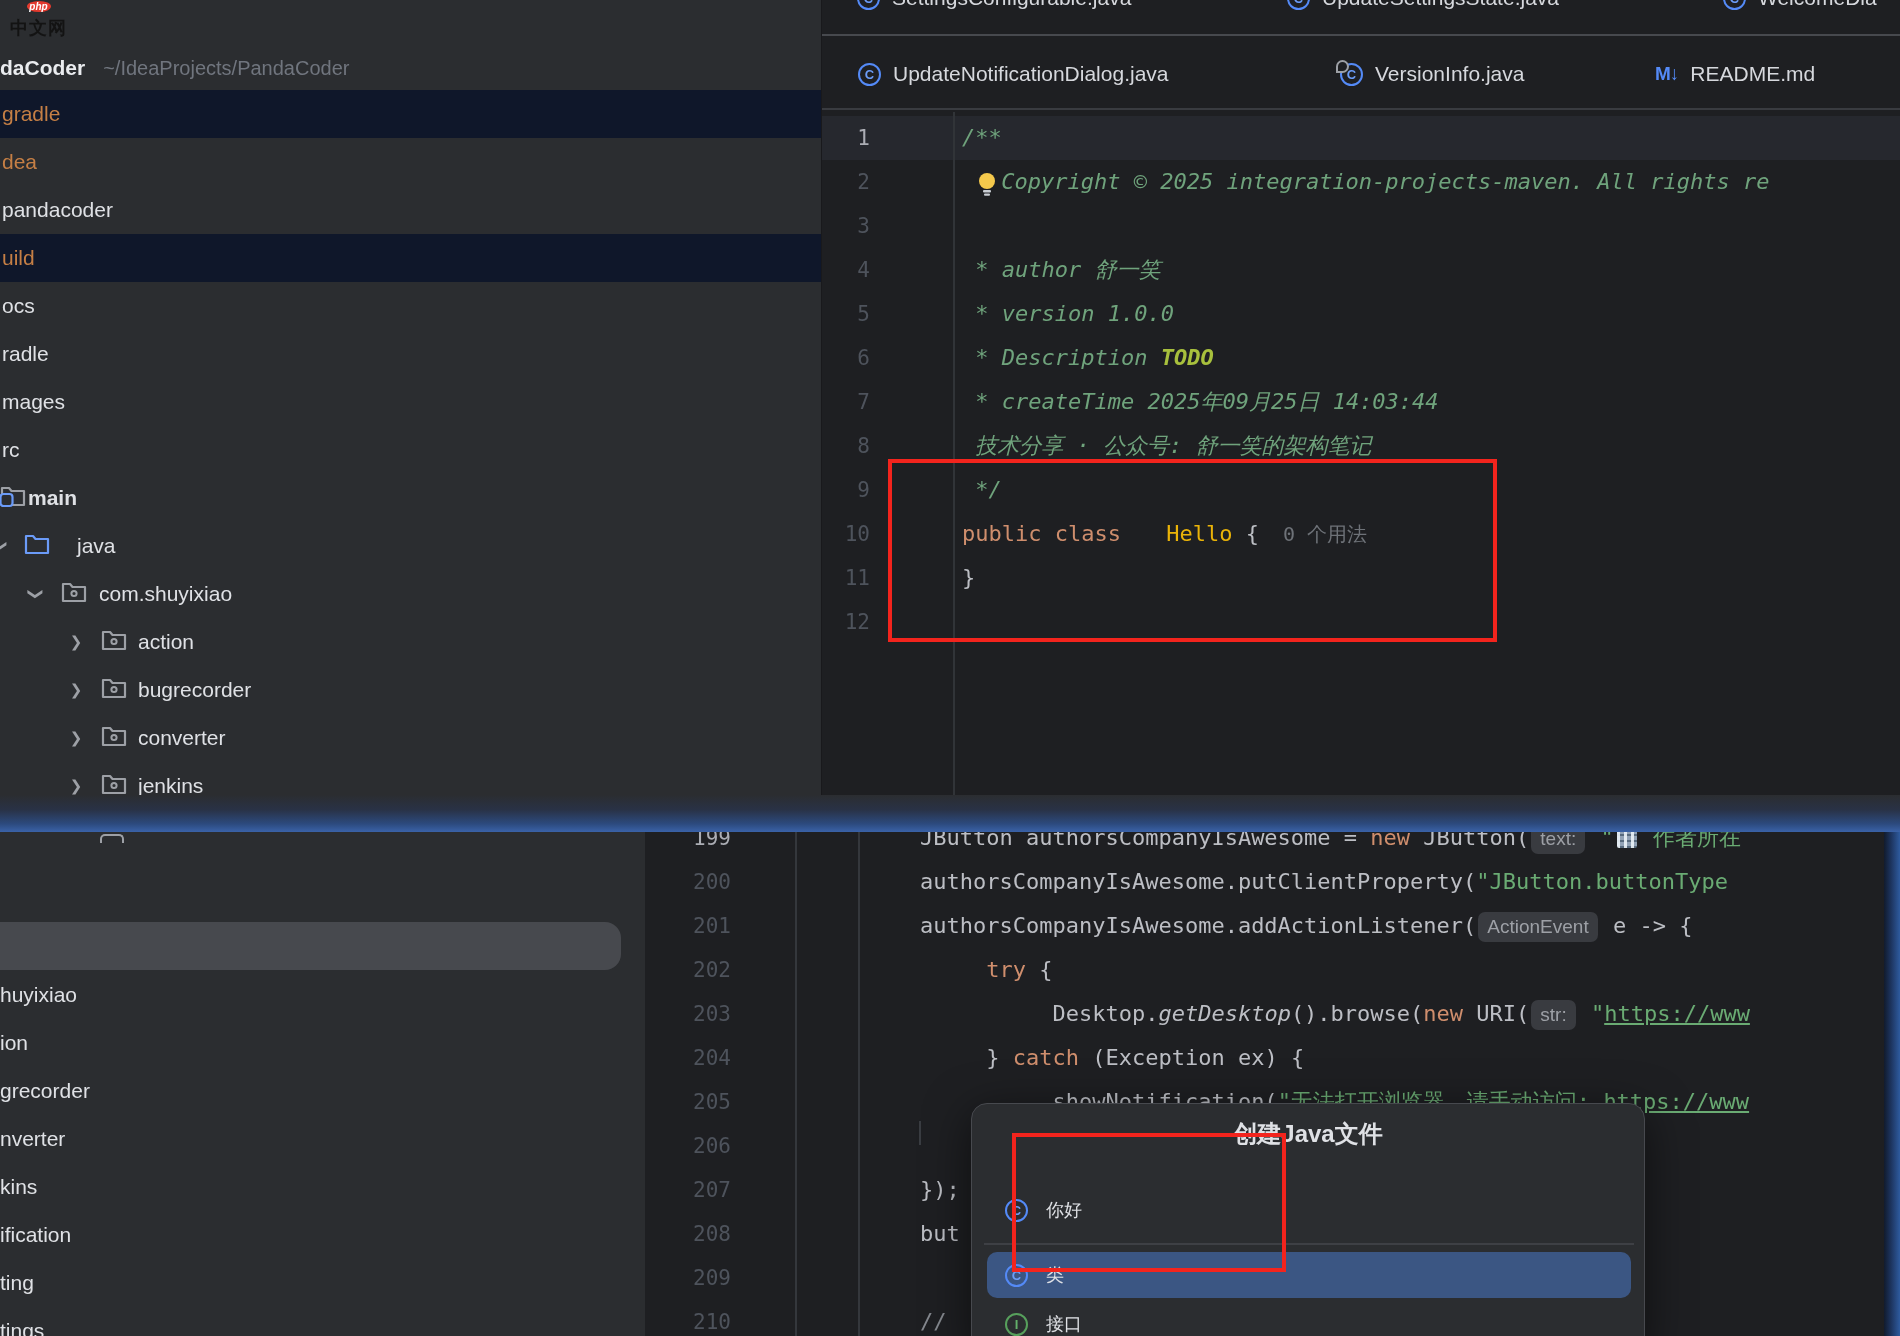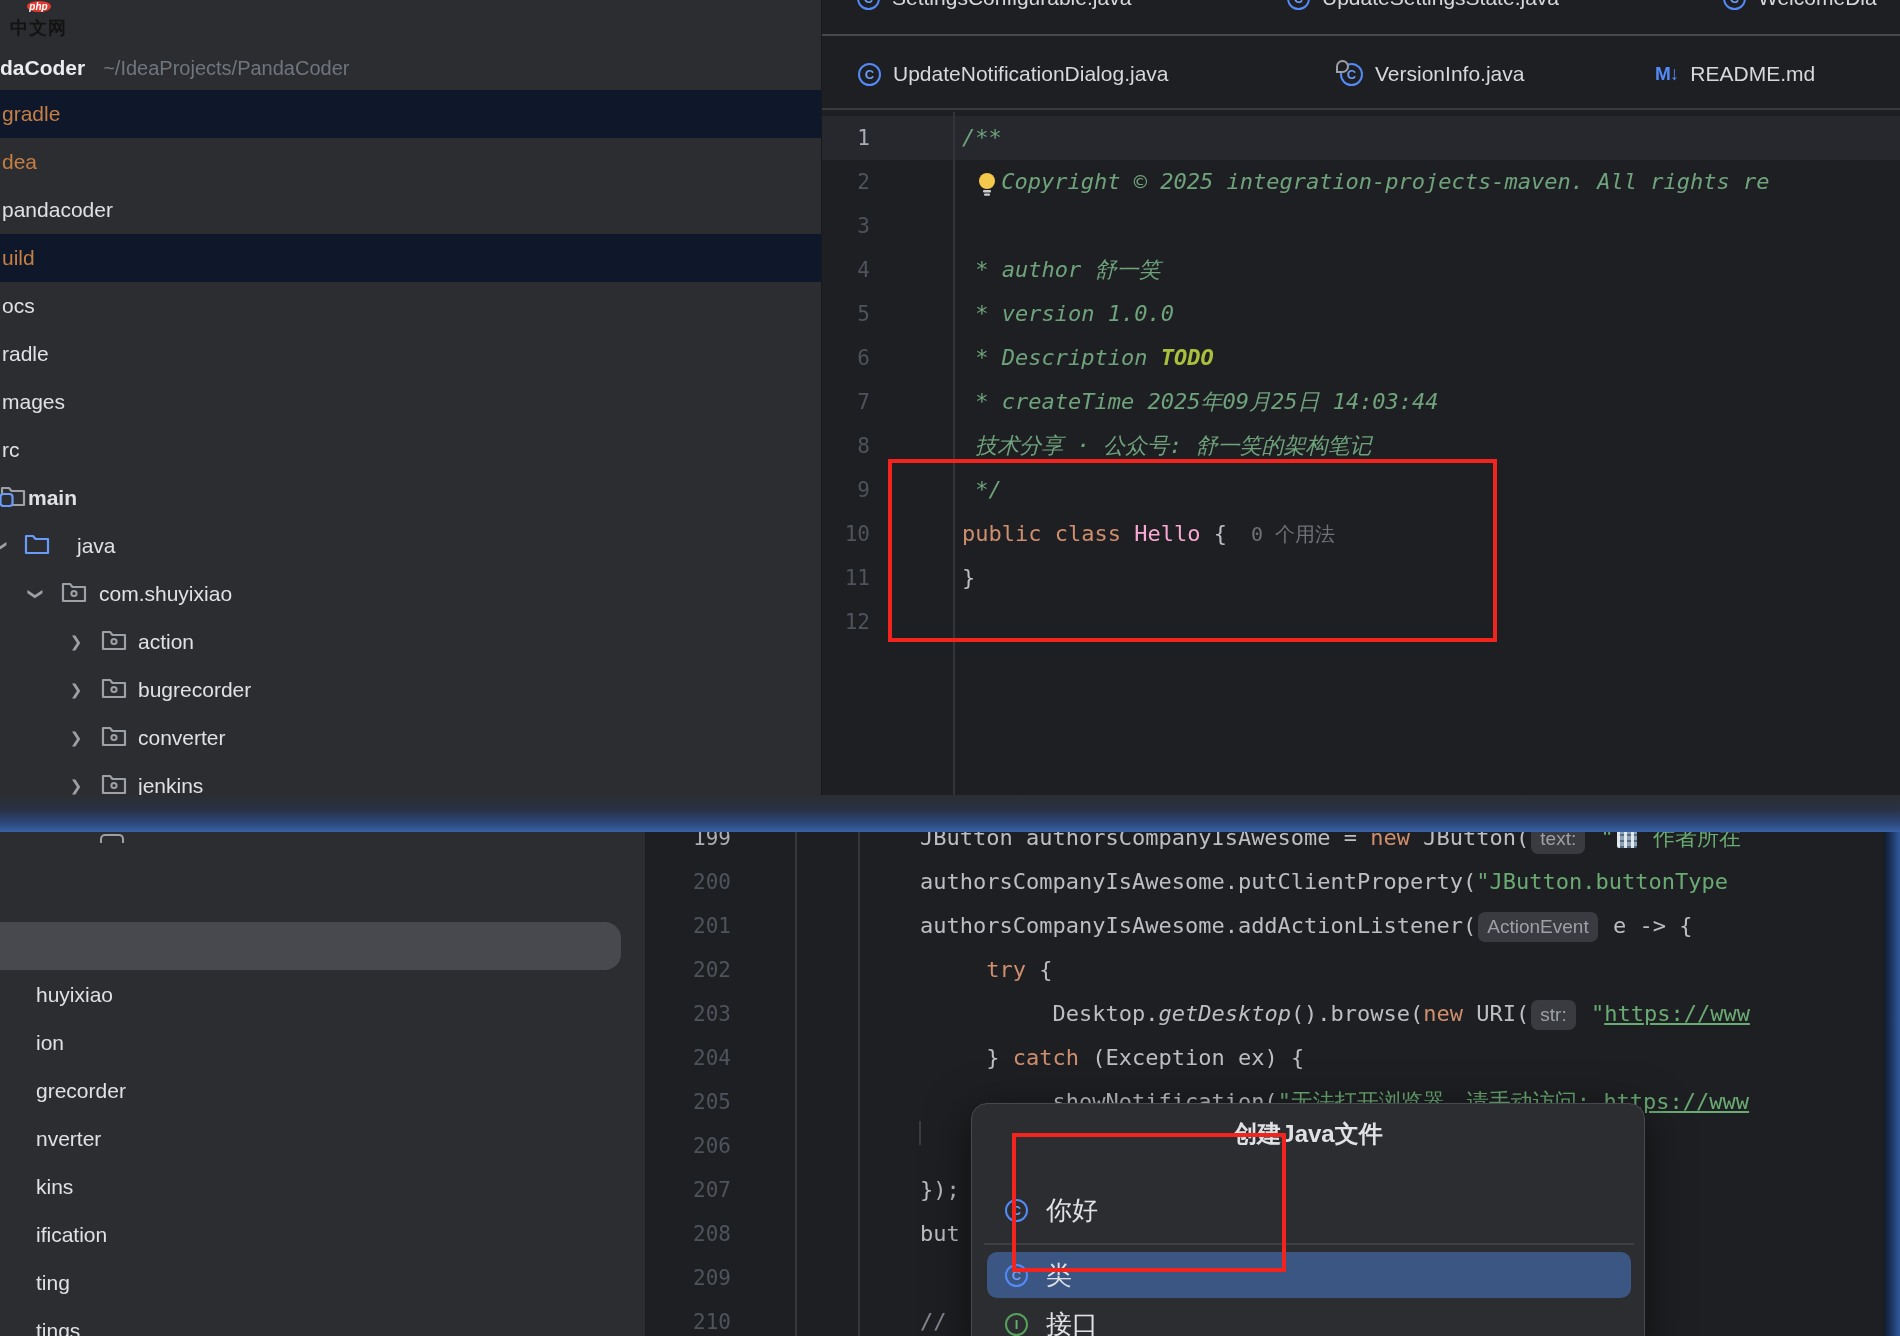--- a/index.html
+++ b/index.html
@@ -46,21 +46,21 @@
   .code-line{position:absolute;left:0;width:100%;height:44px;font-family:"DejaVu Sans Mono",monospace;
              font-size:22px;line-height:44px;white-space:pre;}
   .lnum{position:absolute;top:0;text-align:right;color:#4E535C;font-size:21px;line-height:44px;
         font-family:"DejaVu Sans Mono",monospace;}
   .lnum.cur{color:#ABADB4;}
   .codetxt{position:absolute;top:0;white-space:pre;}
   .sg-plain{color:#BCBEC4;} .sg-kw{color:#CF8E6D;} .sg-str{color:#6AAB73;}
   .sg-strlink{color:#6AAB73;text-decoration:underline;}
   .sg-cmt{color:#6FA37C;font-style:italic;} .sg-cmt2{color:#85898F;}
   .sg-todo{color:#A8C03D;font-style:italic;font-weight:bold;}
-  .sg-dim{color:#f9a8d4;} .sg-hint{color:#6E7278;font-size:20px;}
+  .sg-dim{color:#eab308;margin-left:32px;} .sg-hint{color:#6E7278;font-size:20px;}
   .sg-ital{color:#BCBEC4;font-style:italic;}
   .sg-chip{display:inline-block;background:#393B40;color:#9DA0A6;border-radius:7px;padding:0 9px;
            font-family:"Liberation Sans",sans-serif;font-size:19px;line-height:30px;vertical-align:middle;margin:0 2px;}
   .bulb{display:inline-block;width:24px;height:26px;vertical-align:middle;margin:0 2px 4px 0;}
   .bldg{display:inline-block;width:20px;height:22px;vertical-align:middle;margin:0 3px 4px 3px;border-radius:2px;
         background-color:#92A2B6;
         background-image:repeating-linear-gradient(90deg,rgba(235,242,248,.9) 0 3px,transparent 3px 7px),
                          repeating-linear-gradient(0deg,rgba(40,60,80,.55) 0 2px,transparent 2px 6px);}
   #curline{position:absolute;left:0;top:116px;width:100%;height:44px;background:#26282E;}
   #gutter-sep-top{position:absolute;left:131px;top:112px;width:1.5px;height:683px;background:#313438;}
@@ -70,40 +70,40 @@
 
   
   #band{position:absolute;left:0;top:795px;width:1900px;height:37px;
         background:linear-gradient(180deg,#2B2D30 0%,#293246 40%,#2C4A7E 78%,#3A62A8 100%);z-index:5;}
 
   
   #bottom-panel{position:absolute;left:0;top:832px;width:645px;height:504px;background:#2B2D30;overflow:hidden;}
   #bp-highlight{position:absolute;left:-22px;top:90px;width:643px;height:48px;background:#47494E;border-radius:16px;}
   #bp-folder-sliver{position:absolute;left:100px;top:2px;width:24px;height:9px;border:2px solid #9DA0A6;
         border-bottom:none;border-radius:5px 5px 0 0;}
-  #bottom-panel .tree-label{left:0;margin-left:36px;}
+  #bottom-panel .tree-label{left:0;}
 
   
   #bottom-editor{position:absolute;left:645px;top:832px;width:1255px;height:504px;background:#1E1F22;overflow:hidden;}
   .vsep{position:absolute;top:0;width:1.5px;height:100%;background:#34373C;}
   #indent-guide{position:absolute;left:274px;top:289px;width:1.5px;height:24px;background:#3A3D42;}
   #bottom-code .lnum{left:0;width:86px;}
   #bottom-code .codetxt{left:275px;}
 
   
   #right-border{position:absolute;left:1884px;top:832px;width:16px;height:504px;z-index:6;
         background:linear-gradient(90deg,#111B2E 0%,#1D3560 45%,#2E5B9F 100%);}
 
   
   #popup{position:absolute;left:971px;top:1103px;width:674px;height:250px;background:#2B2D30;
          border:1px solid #47494E;border-radius:16px;box-shadow:0 10px 46px rgba(0,0,0,.55);z-index:10;overflow:hidden;}
   #popup-title{position:absolute;left:0;top:14px;width:100%;text-align:center;font-size:24px;font-weight:bold;color:#DFE1E5;}
   .popup-item{position:absolute;left:15px;width:644px;height:46px;border-radius:10px;display:flex;align-items:center;gap:18px;padding-left:18px;}
   .popup-item.selected{background:#3B5683;}
-  .popup-item .label{font-size:26px;color:#DFE1E5;}
+  .popup-item .label{font-size:18px;color:#DFE1E5;}
   #popup-divider{position:absolute;left:12px;top:139px;width:650px;height:1.5px;background:#3E4045;}
 
   
   .red-rect{position:absolute;border:4px solid #F3241D;z-index:20;}
   #red1{left:888px;top:459px;width:609px;height:183px;}
   #red2{left:1012px;top:1133px;width:274px;height:139px;}
 </style>
 </head>
 <body>
 

